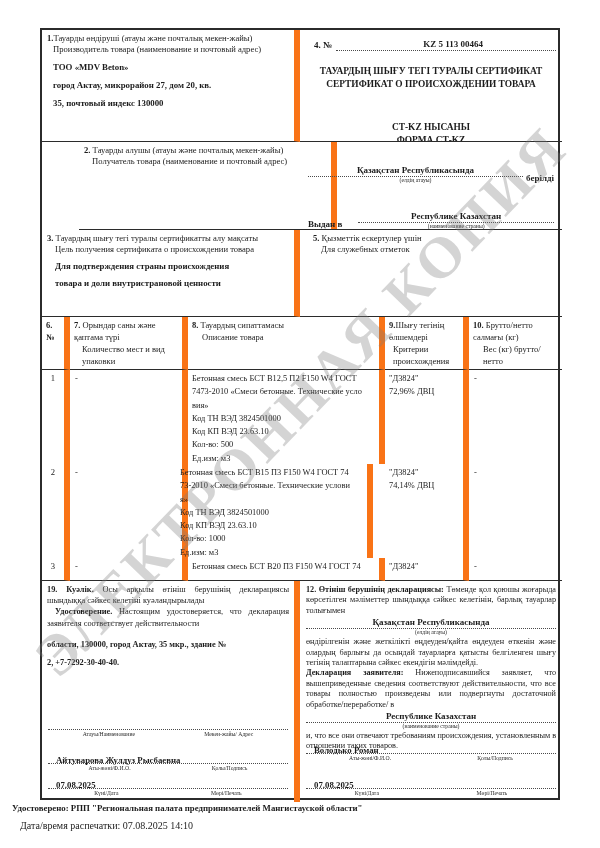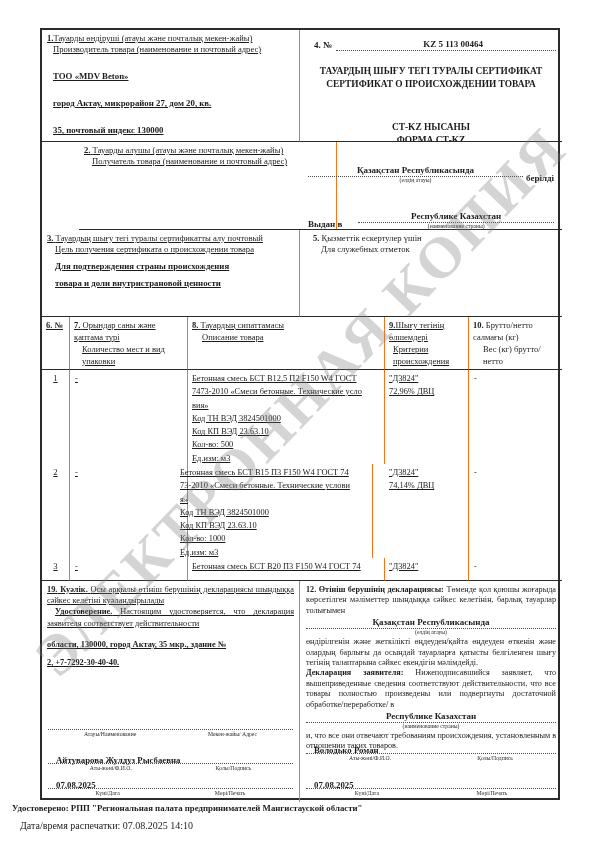--- a/index.html
+++ b/index.html
@@ -6,29 +6,29 @@
   html,body { width:600px; height:848px; }
   body {
     font-family:"Liberation Serif", serif;
     background:#ffffff; color:#1c1c1c;
     position:relative; overflow:hidden;
   }
   .form { position:absolute; left:40px; top:28px; width:520px; height:772px;
           border:2px solid #2b2b2b; background:#fff; }
   .cell { position:absolute; font-size:8.6px; line-height:11px; overflow:hidden; }
   .bb { border-bottom:1px solid #2b2b2b; }
-  .br { border-right:1px solid #f97316;text-decoration:underline; }
+  .br { border-right:6px solid #f97316; }
   .b  { font-weight:bold; }
   .pad { padding:3px 4px 2px 5px; }
   .val { font-weight:bold; font-size:8.8px; }
   .cap { font-size:5.7px; color:#2a2a2a; line-height:7px; }
   .just { text-align:justify; }
 
   
-  .v-lines div { margin-top:16px; }
+  .v-lines div { margin-top:7px; }
 
   
   .numline { display:flex; align-items:flex-end; padding:8px 6px 0 14px; }
   .numline .lab { font-weight:bold; margin-right:4px; font-size:9px; }
   .numline .fill { flex:1; border-bottom:1px dotted #4a4a4a; padding-left:14px;
                    font-weight:bold; font-size:9px; line-height:12px;text-align:center; }
   .titleblk { text-align:center; font-weight:bold; font-size:9.4px; line-height:13px; margin-top:14px; }
   .formblk  { text-align:center; font-weight:bold; font-size:9.4px; line-height:13px; margin-top:30px; }
 
   
@@ -118,21 +118,21 @@
     <div class="iss-row2">
       <span class="iss-lab">Выдан в</span>
       <div class="iss-col">
         <div class="iss-val">Республике Казахстан</div>
         <div class="cap iss-cap">(наименование страны)</div>
       </div>
     </div>
   </div>
 
   <div class="cell bb br pad" style="left:0;top:200px;width:258px;height:87px;">
-    <div><span class="b">3.</span> <span>Тауардың шығу тегі туралы сертификатты алу почтовый</span></div>
+    <div><span class="b">3.</span> <span>Тауардың шығу тегі туралы сертификатты алу мақсаты</span></div>
     <div style="padding-left:8px;">Цель получения сертификата о происхождении товара</div>
     <div class="val" style="padding-left:8px;margin-top:3px;line-height:17px;">
       <div>Для подтверждения страны происхождения</div>
       <div>товара и доли внутристрановой ценности</div>
     </div>
   </div>
 
   <div class="cell bb pad" style="left:258px;top:200px;width:262px;height:87px;">
     <div style="padding-left:8px;"><span class="b">5.</span> <span>Қызметтік ескертулер үшін</span></div>
     <div style="padding-left:16px;">Для служебных отметок</div>

